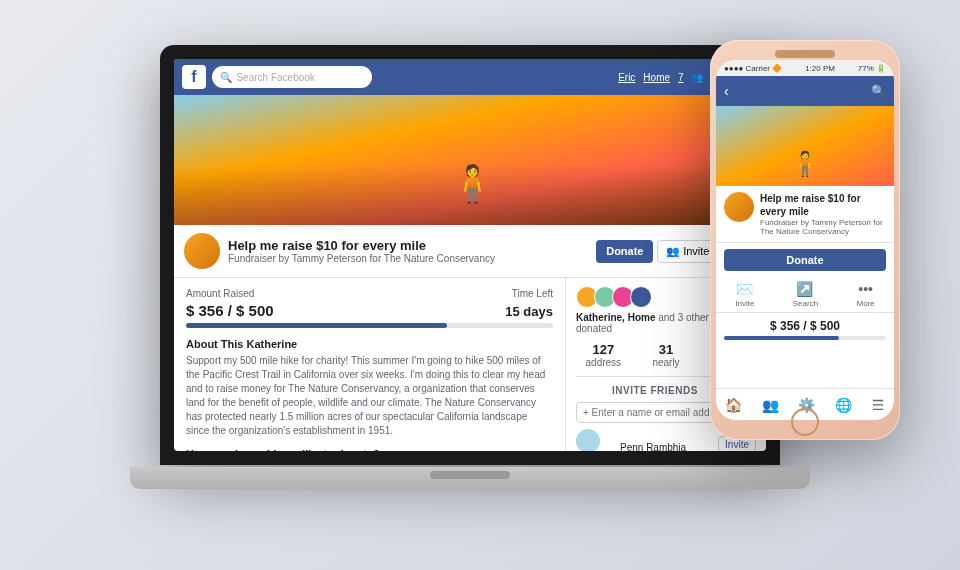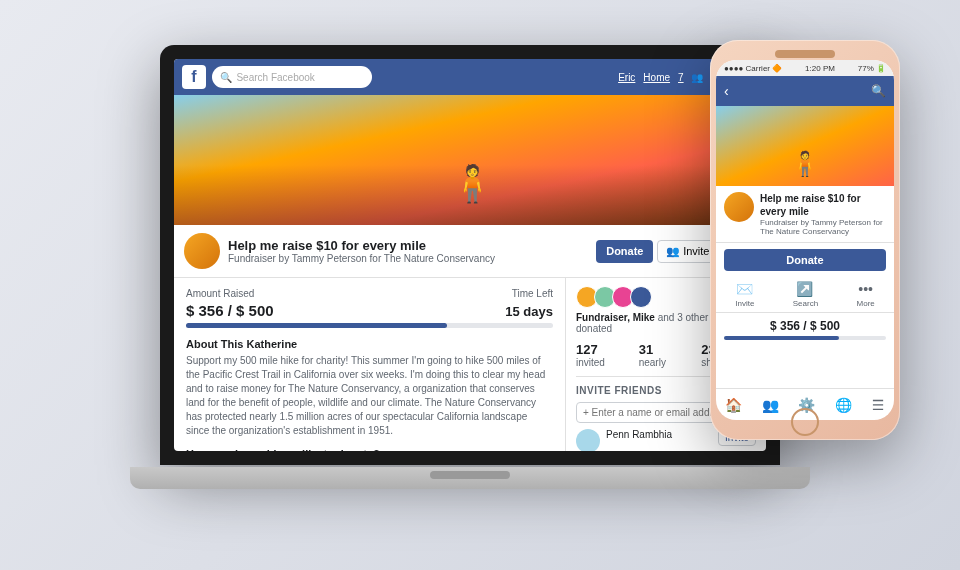--- a/index.html
+++ b/index.html
@@ -254,40 +254,41 @@
     .donor-avatar:nth-child(3) { background: #e84393; }
     .donor-avatar:nth-child(4) { background: #3b5998; }
     .donor-text { font-size: 10px; color: #606770; margin-bottom: 8px; }
     .donor-text strong { color: #1c1e21; }
 
     .stats-row {
       display: flex; gap: 8px; margin-bottom: 8px;
       border-bottom: 1px solid #e0e0e0;
       padding-bottom: 8px;
     }
-    .stat-item { text-align: left; flex: 1; }
+    .stat-item { text-align: center; flex: 1; }
     .stat-num { font-size: 13px; font-weight: 700; color: #1c1e21; }
     .stat-lbl { font-size: 10px; color: #606770; }
 
     .invite-section .section-title {
       text-transform: uppercase; letter-spacing: 0.5px;
       font-size: 10px; color: #606770;
       margin-bottom: 6px;
+      margin-left: 36px;
     }
     .invite-input {
       width: 100%;
       border: 1px solid #ccd0d5;
       border-radius: 4px;
       padding: 4px 6px;
       font-size: 10px;
       margin-bottom: 6px;
       color: #aaa;
     }
     .friend-row {
-      display: flex; align-items: flex-start; gap: 6px; margin-bottom: 4px;
+      display: flex; align-items: flex-end; gap: 20px; margin-bottom: 4px;
     }
     .friend-avatar {
       width: 24px; height: 24px;
       border-radius: 50%;
       flex-shrink: 0;
     }
     .friend-name { font-size: 10px; flex: 1; color: #1c1e21; }
     .friend-invite-btn {
       border: 1px solid #ccd0d5;
       background: #fff;
@@ -522,27 +523,27 @@
         </div>
 
         <div class="right-panel">
           <div class="donor-row">
             <div class="donor-avatar"></div>
             <div class="donor-avatar"></div>
             <div class="donor-avatar"></div>
             <div class="donor-avatar"></div>
           </div>
           <div class="donor-text">
-            <strong>Fundraiser, Mike</strong> and 3 other friends donated
+            <strong>Katherine, Home</strong> and 3 other friends donated
           </div>
 
           <div class="stats-row">
             <div class="stat-item">
               <div class="stat-num">127</div>
-              <div class="stat-lbl">invited</div>
+              <div class="stat-lbl">address</div>
             </div>
             <div class="stat-item">
               <div class="stat-num">31</div>
               <div class="stat-lbl">nearly</div>
             </div>
             <div class="stat-item">
               <div class="stat-num">23</div>
               <div class="stat-lbl">shared</div>
             </div>
           </div>

